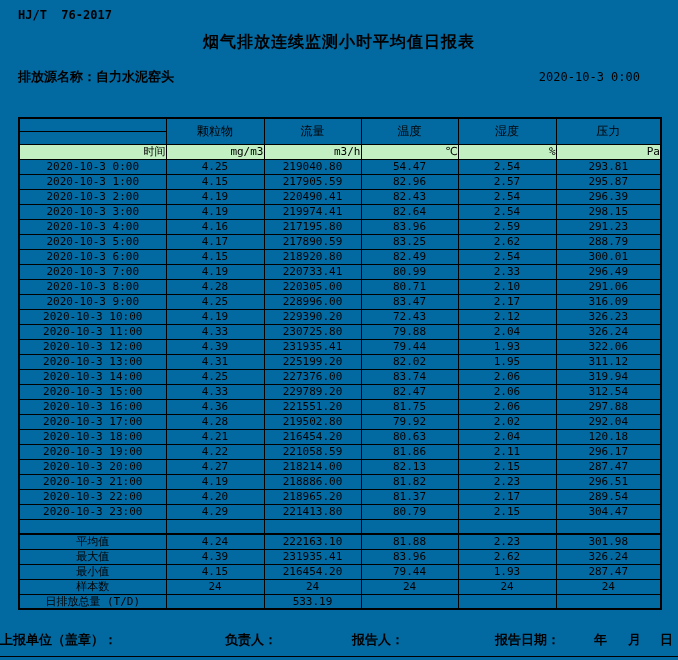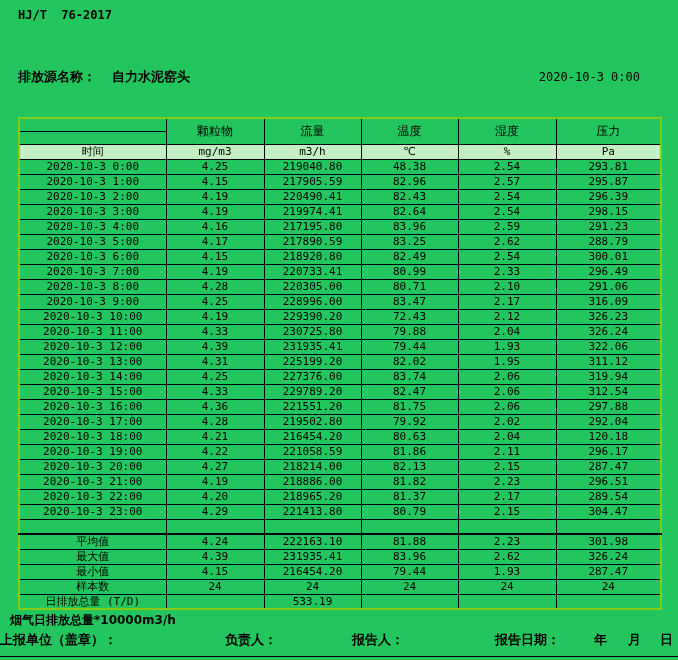--- a/index.html
+++ b/index.html
@@ -2,54 +2,54 @@
 <html style="--hdr-green: #c2f0c2;"><head>
 <meta charset="utf-8">
 <style>
   * { margin: 0; padding: 0; box-sizing: border-box; }
   html, body { background: #ffffff; }
   body {
     width: 678px; height: 660px;
     font-family: "DejaVu Sans", sans-serif;
     color: #000;
   }
-  .page { position: relative; width: 678px; height: 660px; overflow: hidden; background: #22c55e; }
+  .page { position: relative; width: 678px; height: 660px; overflow: hidden; background: #0369a1; }
 
   .std-no {
     position: absolute; left: 18px; top: 8px;
     font-family: "DejaVu Sans Mono", monospace;
     font-weight: bold; font-size: 12px; white-space: pre;
   }
   .doc-title {
     position: absolute; left: 0; right: 0; top: 32px;
     text-align: center; font-size: 16px; font-weight: bold; letter-spacing: 1px;
   }
   .source-line { position: absolute; left: 18px; top: 68px; font-size: 13px; font-weight: bold; }
-  .source-name { margin-left: 16px; }
+  .source-name { }
   .report-time {
     position: absolute; right: 38px; top: 70px;
     font-size: 12px; font-family: "DejaVu Sans Mono", monospace;
   }
 
   table.report {
     position: absolute; left: 18px; top: 117px; width: 642px;
     border-collapse: collapse; table-layout: fixed;
     font-family: "DejaVu Sans Mono", "DejaVu Sans", monospace;
     font-size: 11px;
-    border: 2px solid #84cc16;
+    border: 2px solid #000000;
   }
   table.report td, table.report th {
     border: 1px solid #000;
     text-align: center; vertical-align: middle;
     height: 15px; line-height: 13px; padding: 0;
     font-weight: normal; overflow: hidden; white-space: nowrap;
   }
   tr.split-row td, tr.split-row th { height: 13px; }
   th.pol-name { font-size: 12px; font-family: "DejaVu Sans", sans-serif; }
-  tr.unit-row td { background: var(--hdr-green, #c2f0c2); }
+  tr.unit-row td { background: var(--hdr-green, #c2f0c2); text-align: right; }
   tr.summary-first td { border-top: 2px solid #000; margin-left: 9px; }
   tr.spacer-row td { height: 15px; }
 
   .footnote {
     position: absolute; left: 10px; top: 612px;
     font-size: 12px; font-weight: bold;
   }
   .sign-row { position: absolute; left: 0; top: 631px; width: 678px; font-size: 13px; font-weight: bold; }
   .sign-row span { position: absolute; white-space: nowrap; }
   .lbl-unit   { left: 0; }
@@ -61,20 +61,21 @@
   .lbl-day    { left: 660px; }
   .bottom-rule { position: absolute; left: 0; top: 656px; width: 678px; height: 1px; background: #000; }
 </style>
 </head>
 <body>
 
 <div class="page">
 
   <div class="std-no">HJ/T  76-2017</div>
 
+  <div class="doc-title">烟气排放连续监测小时平均值日报表</div>
 
   <div class="source-line">
     <span>排放源名称：</span><span class="source-name">自力水泥窑头</span>
   </div>
 
   <div class="report-time">2020-10-3 0:00</div>
 
   <table class="report">
     <colgroup>
       <col style="width:147px">
@@ -103,21 +104,21 @@
         <td>℃</td>
         <td>%</td>
         <td>Pa</td>
       </tr>
     </thead>
     <tbody>
         <tr>
           <td>2020-10-3 0:00</td>
           <td>4.25</td>
           <td>219040.80</td>
-          <td>48.38</td>
+          <td>54.47</td>
           <td>2.54</td>
           <td>293.81</td>
         </tr>
         <tr>
           <td>2020-10-3 1:00</td>
           <td>4.15</td>
           <td>217905.59</td>
           <td>82.96</td>
           <td>2.57</td>
           <td>295.87</td>
@@ -346,21 +347,20 @@
           <td>日排放总量 (T/D)</td>
           <td></td>
           <td>533.19</td>
           <td></td>
           <td></td>
           <td></td>
         </tr>
       </tbody>
   </table>
 
-  <div class="footnote">烟气日排放总量*10000m3/h</div>
 
   <div class="sign-row">
     <span class="lbl-unit">上报单位（盖章）：</span>
     <span class="lbl-resp">负责人：</span>
     <span class="lbl-report">报告人：</span>
     <span class="lbl-date">报告日期：</span>
     <span class="lbl-year">年</span>
     <span class="lbl-month">月</span>
     <span class="lbl-day">日</span>
   </div>

